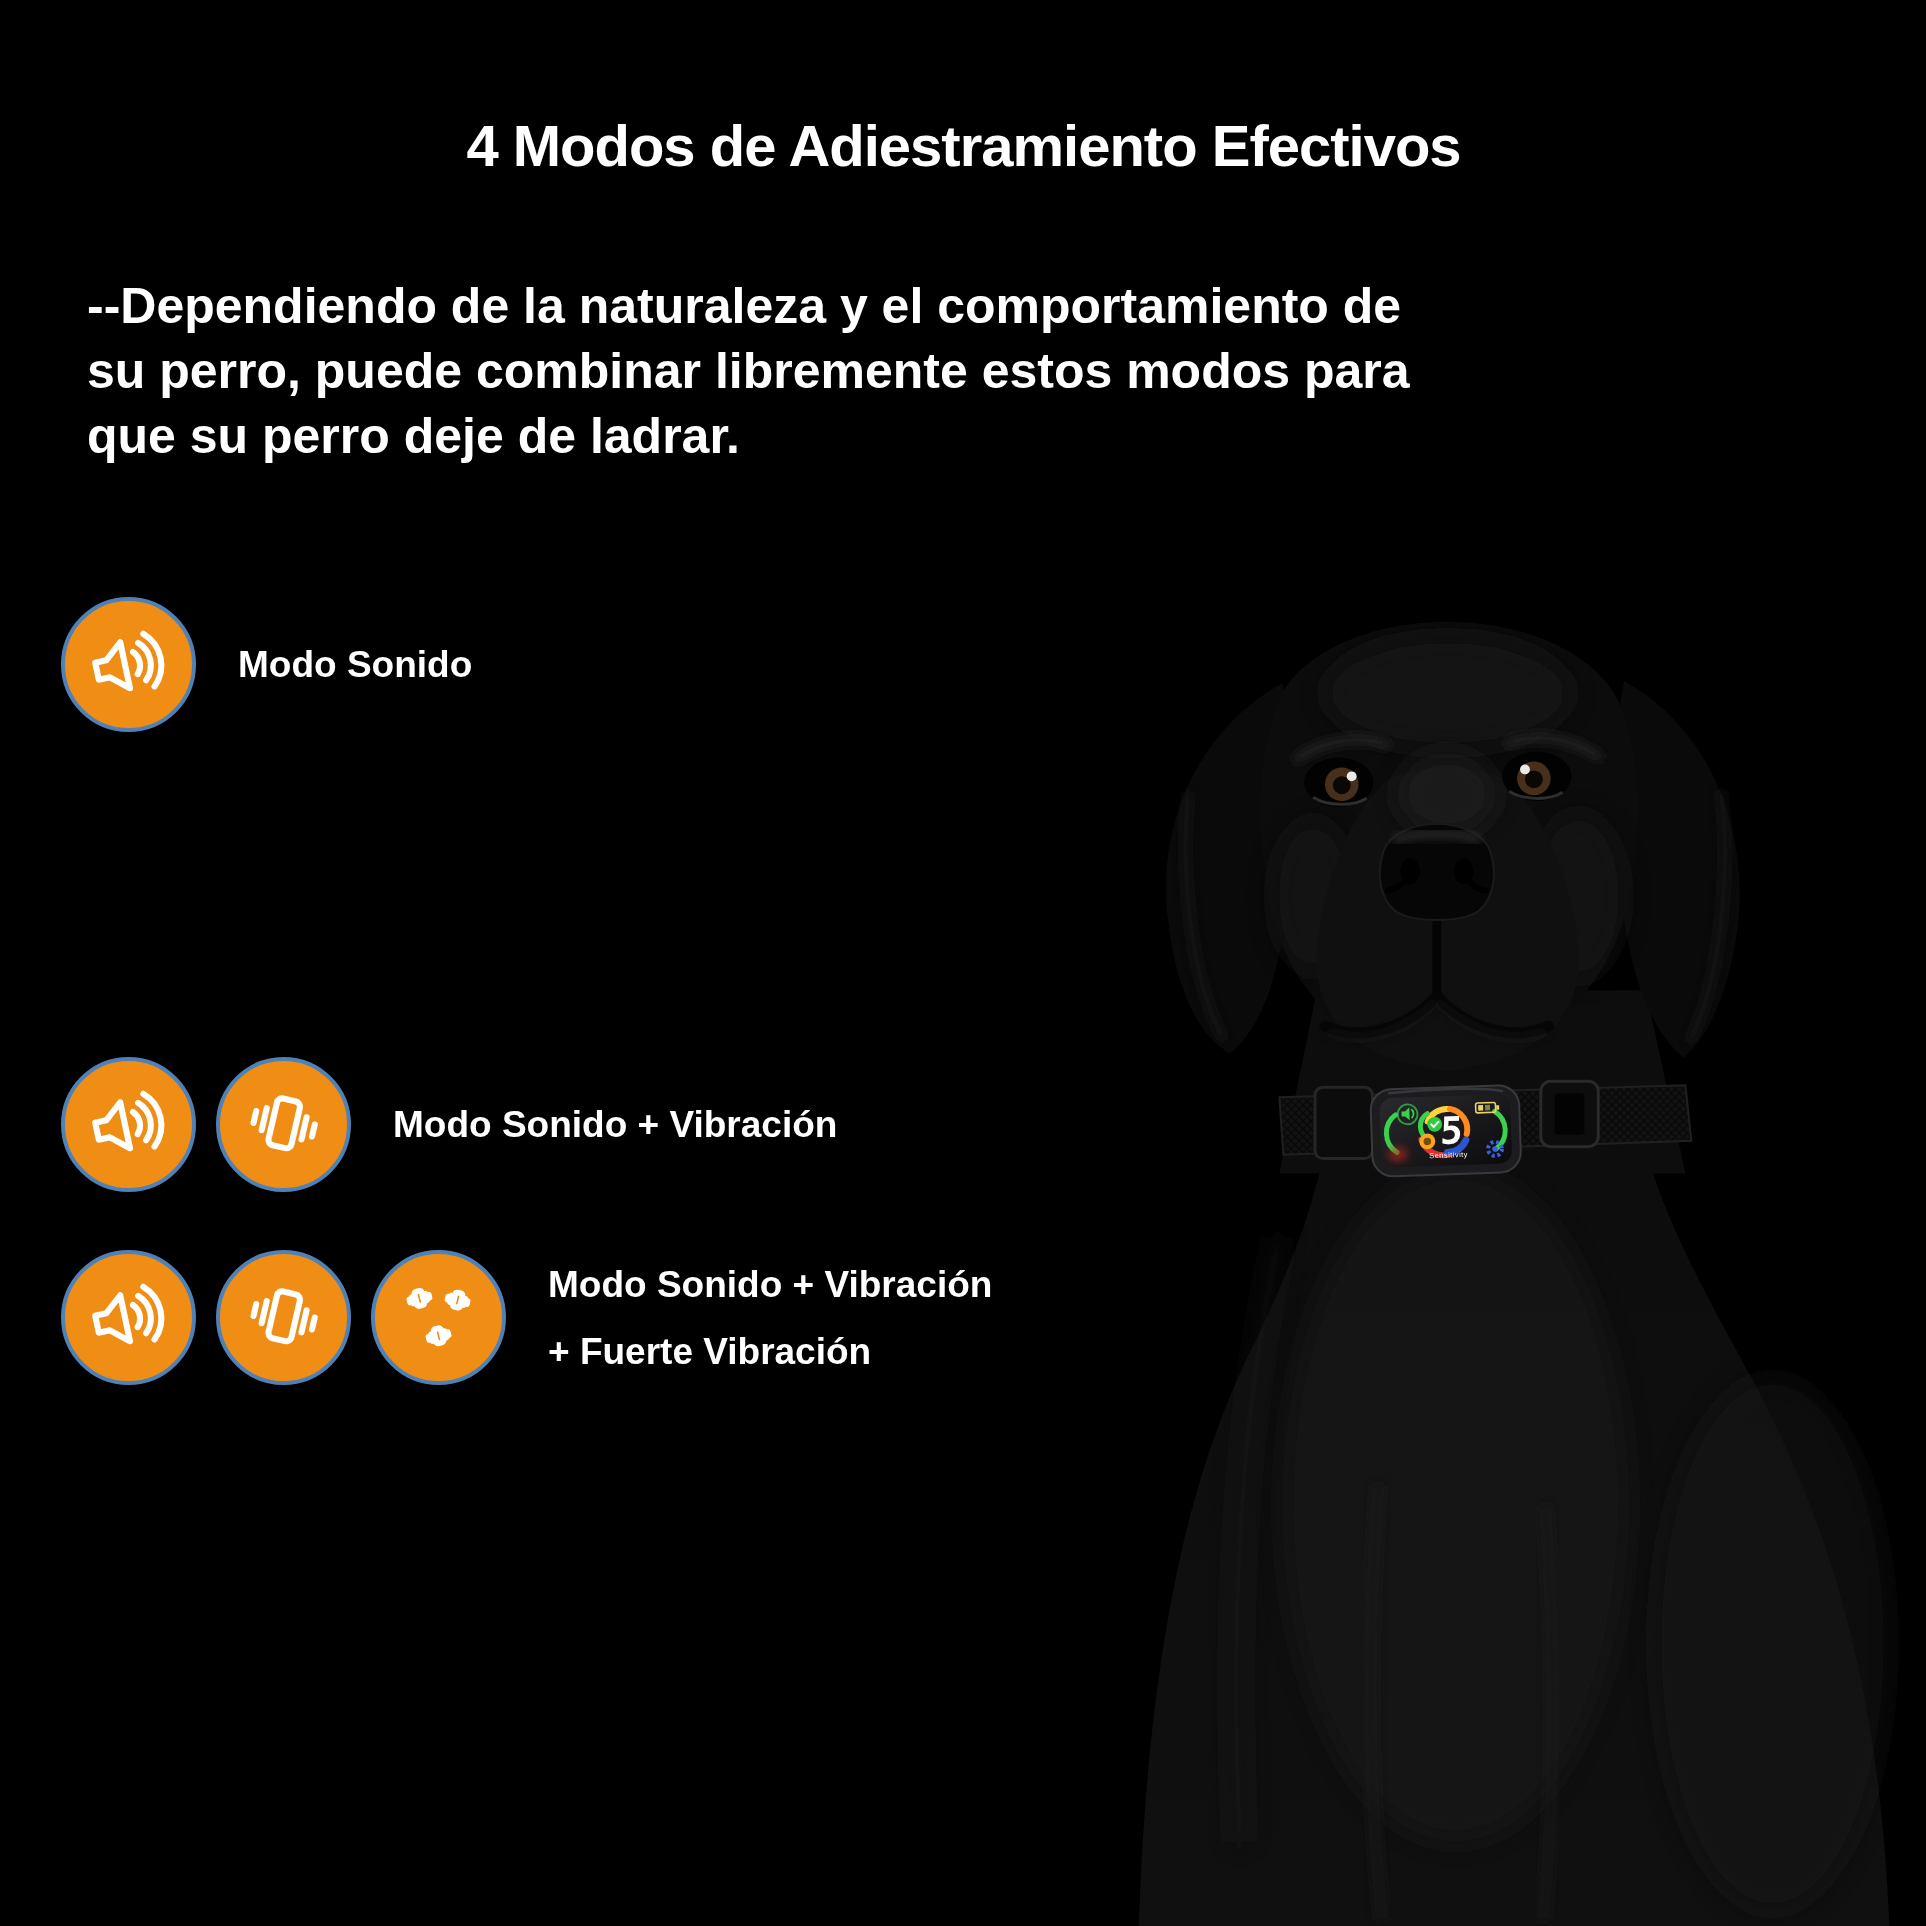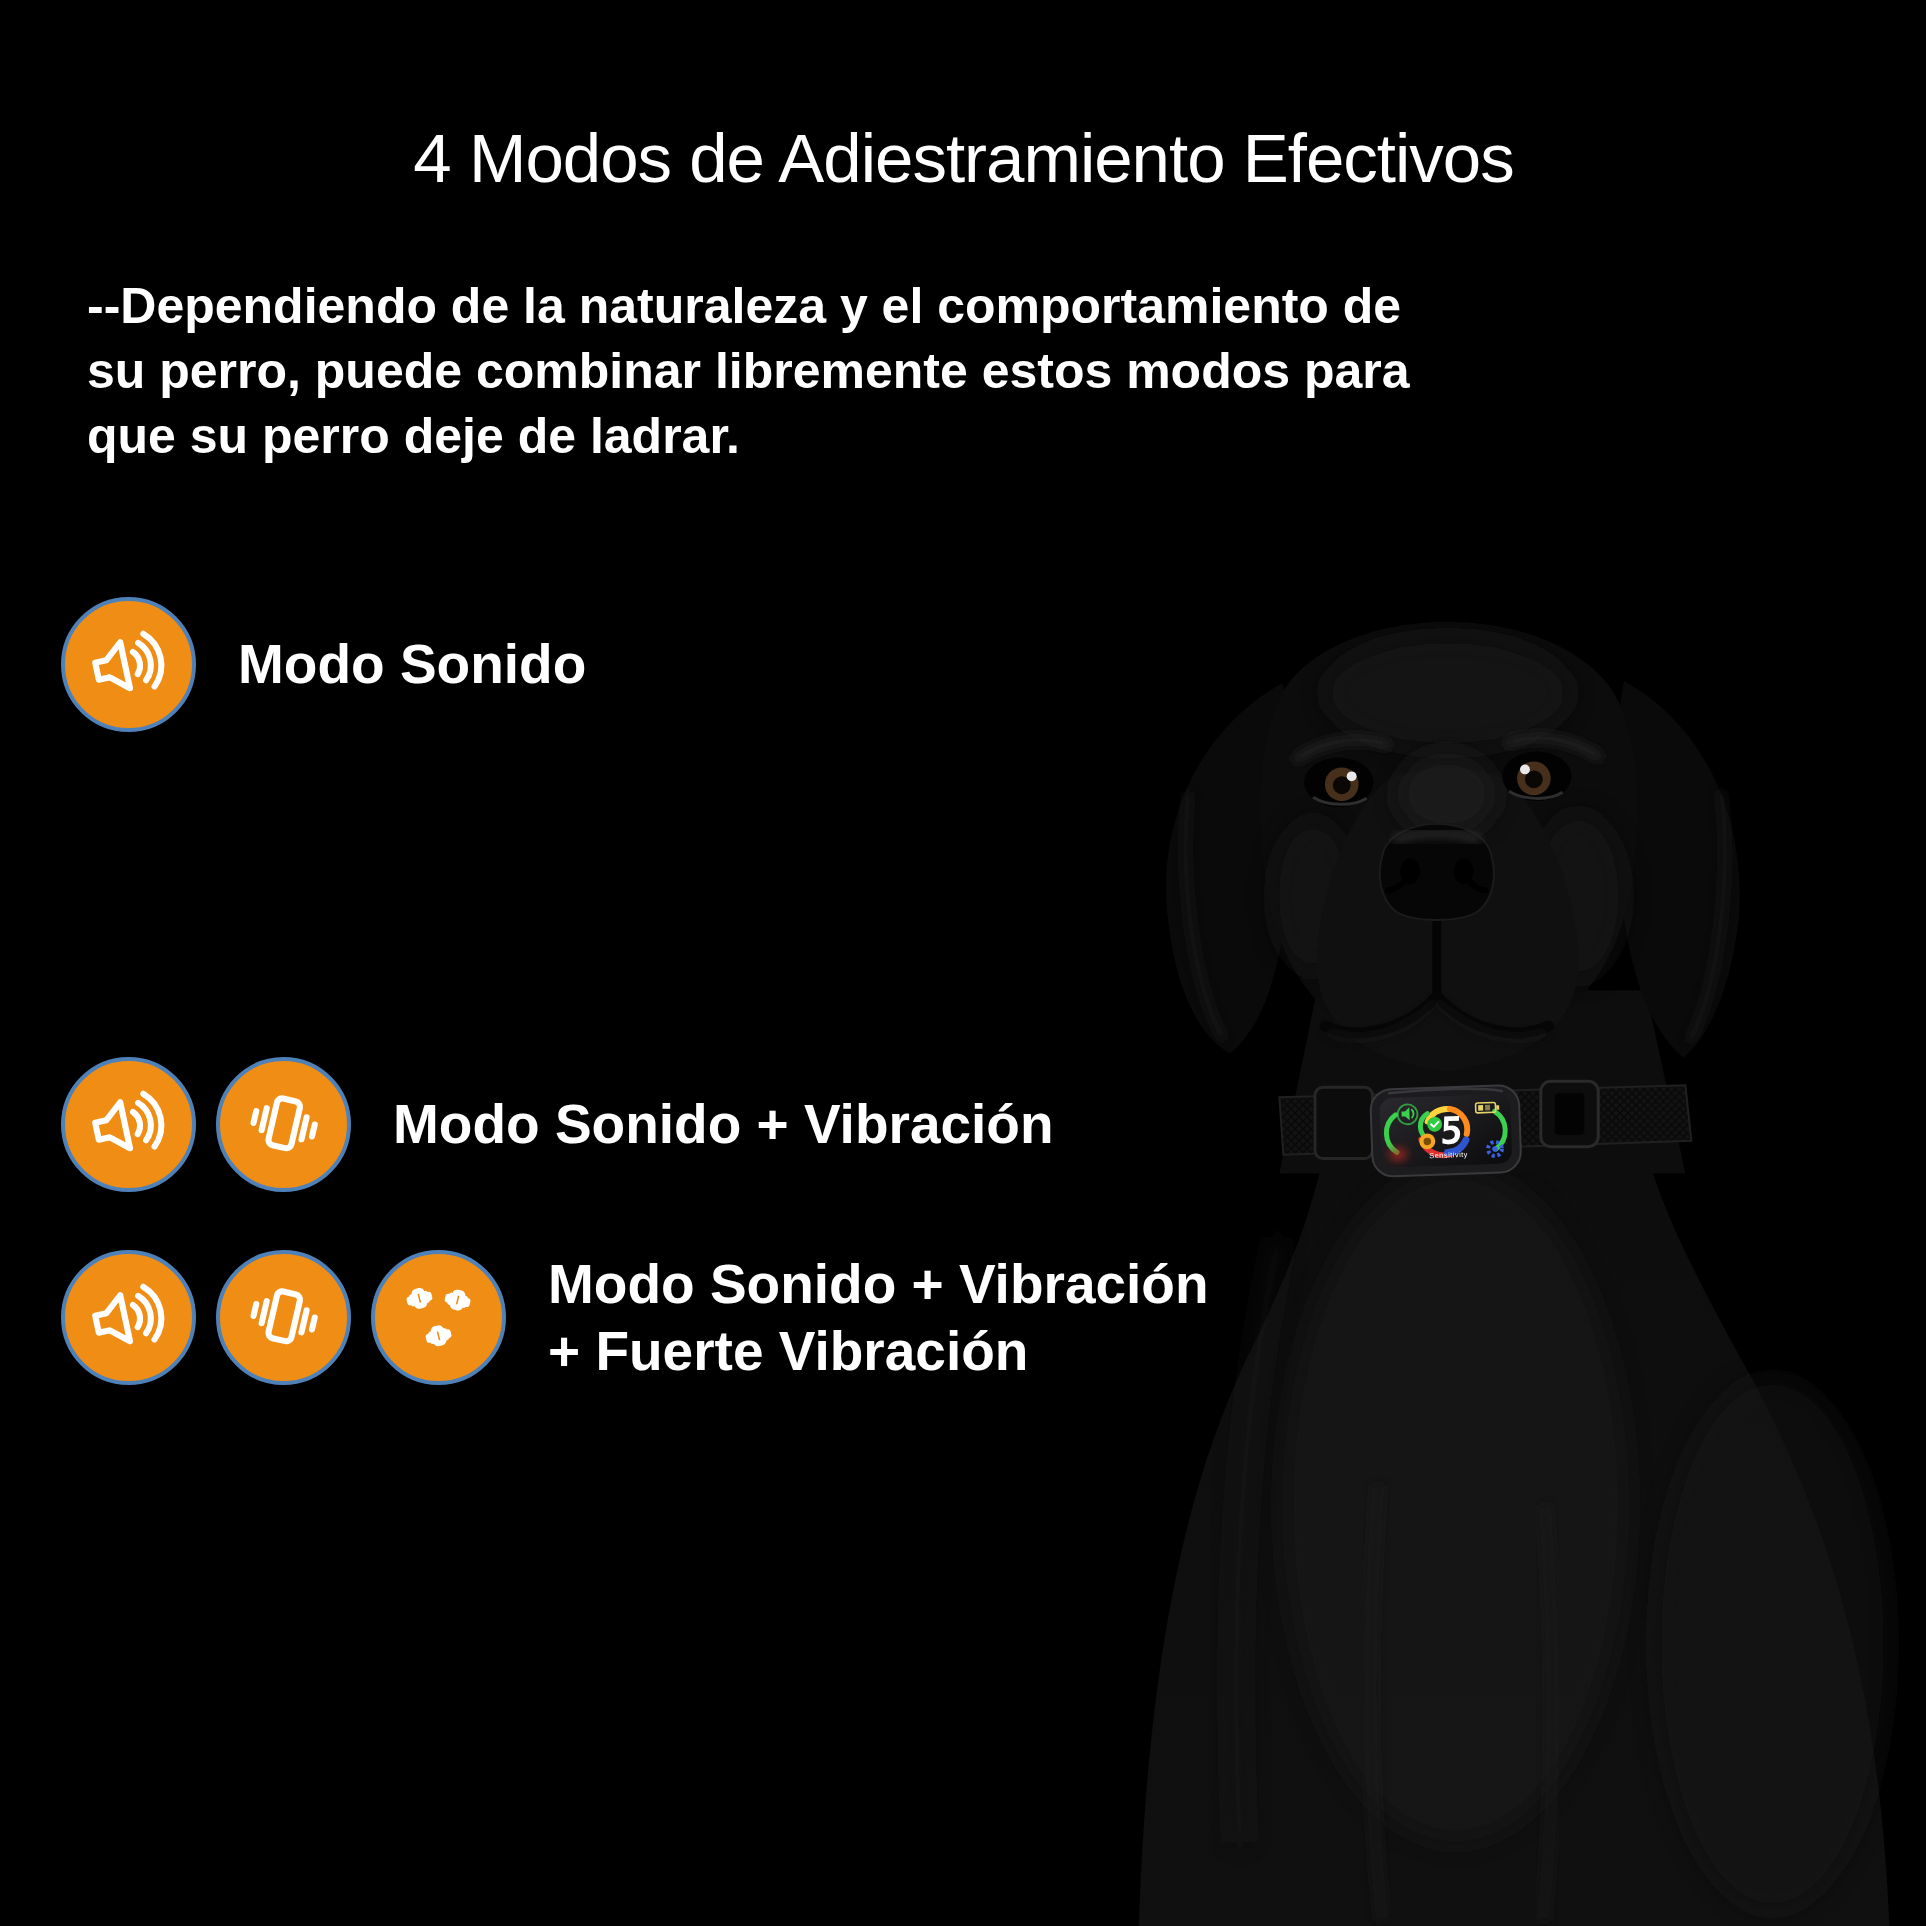--- a/index.html
+++ b/index.html
@@ -1,29 +1,29 @@
 <!DOCTYPE html>
 <html><head>
 <meta charset="utf-8">
 <style>
   html,body{margin:0;padding:0;background:#000;}
   .page{position:relative;width:1927px;height:1927px;background:#000;overflow:hidden;
         font-family:"Liberation Sans",sans-serif;color:#fff;}
   .dog-svg{position:absolute;left:0;top:0;z-index:1;}
   .page-title{position:absolute;left:0;right:0;top:73px;z-index:2;text-align:center;
-              font-size:69px;font-weight:400;letter-spacing:-1px;white-space:nowrap;}
+              font-size:58px;font-weight:700;letter-spacing:-1px;white-space:nowrap;}
   .page-desc{position:absolute;left:87px;top:224px;z-index:2;font-size:50px;font-weight:700;
              line-height:65px;white-space:pre-line;}
   .mode-row{position:absolute;left:61px;z-index:2;display:flex;align-items:center;height:135px;}
   .mode-row .icons{display:flex;gap:20px;}
   .mode-icon{width:135px;height:135px;border-radius:50%;background:#EF8D15;
              border:4px solid #4F81B9;box-sizing:border-box;display:flex;
              align-items:center;justify-content:center;flex:0 0 auto;}
   .mode-icon svg{width:87px;height:87px;display:block;}
-  .mode-label{margin-left:42px;font-size:55px;font-weight:800;line-height:67px;
+  .mode-label{margin-left:42px;font-size:37px;font-weight:800;line-height:67px;
               white-space:pre-line;}
   .r1{top:597px;} .r2{top:832px;} .r3{top:1057px;} .r4{top:1250px;}
 </style>
 </head>
 <body>
 
 <div class="page">
 
   <svg class="dog-svg" width="1927" height="1927" viewBox="0 0 1946 1946" aria-hidden="true">
     <defs>

